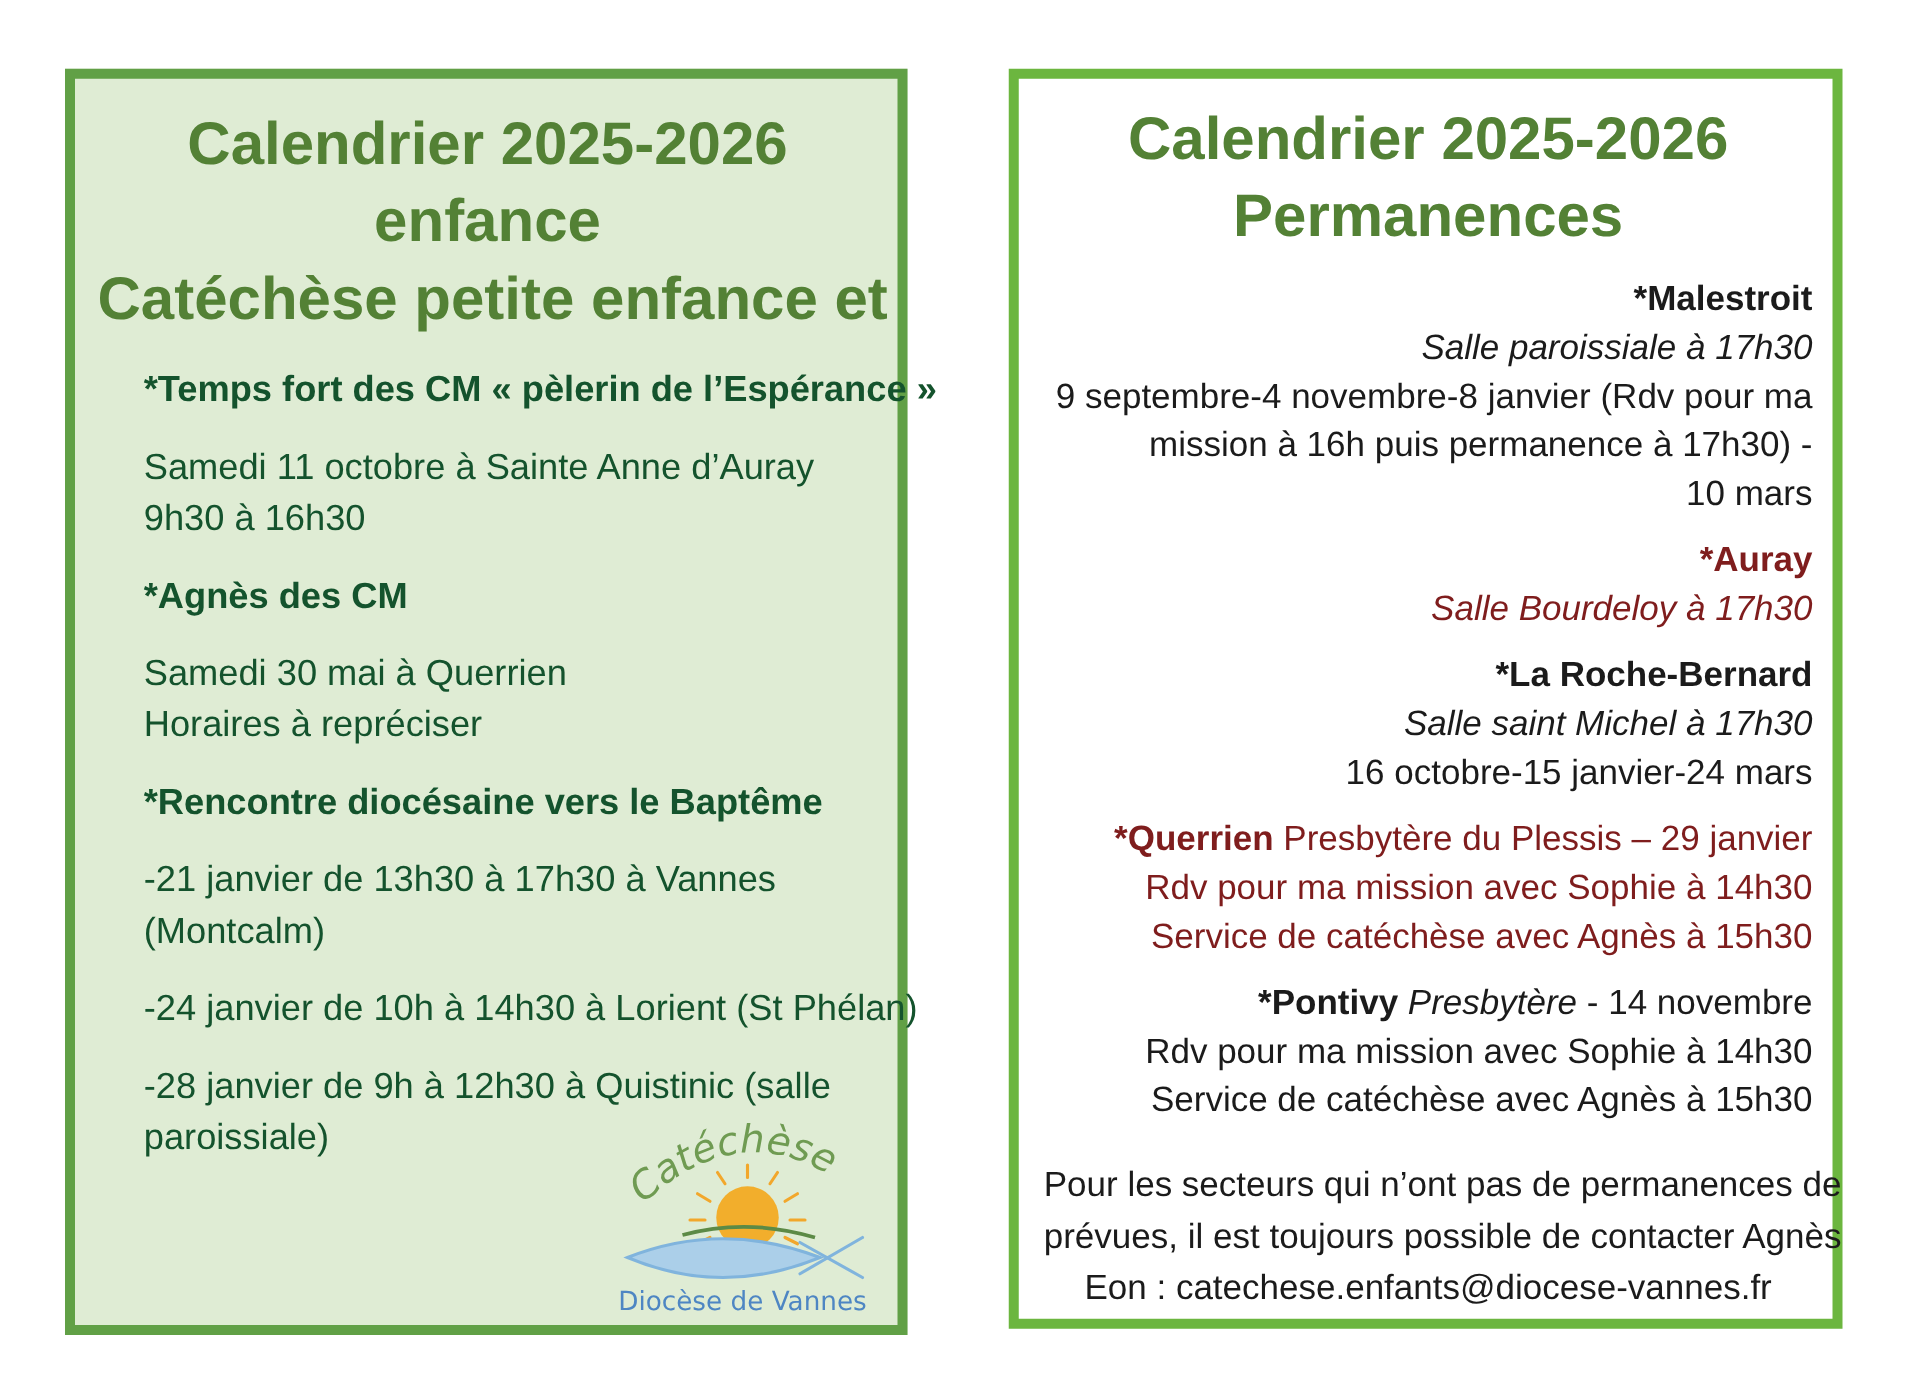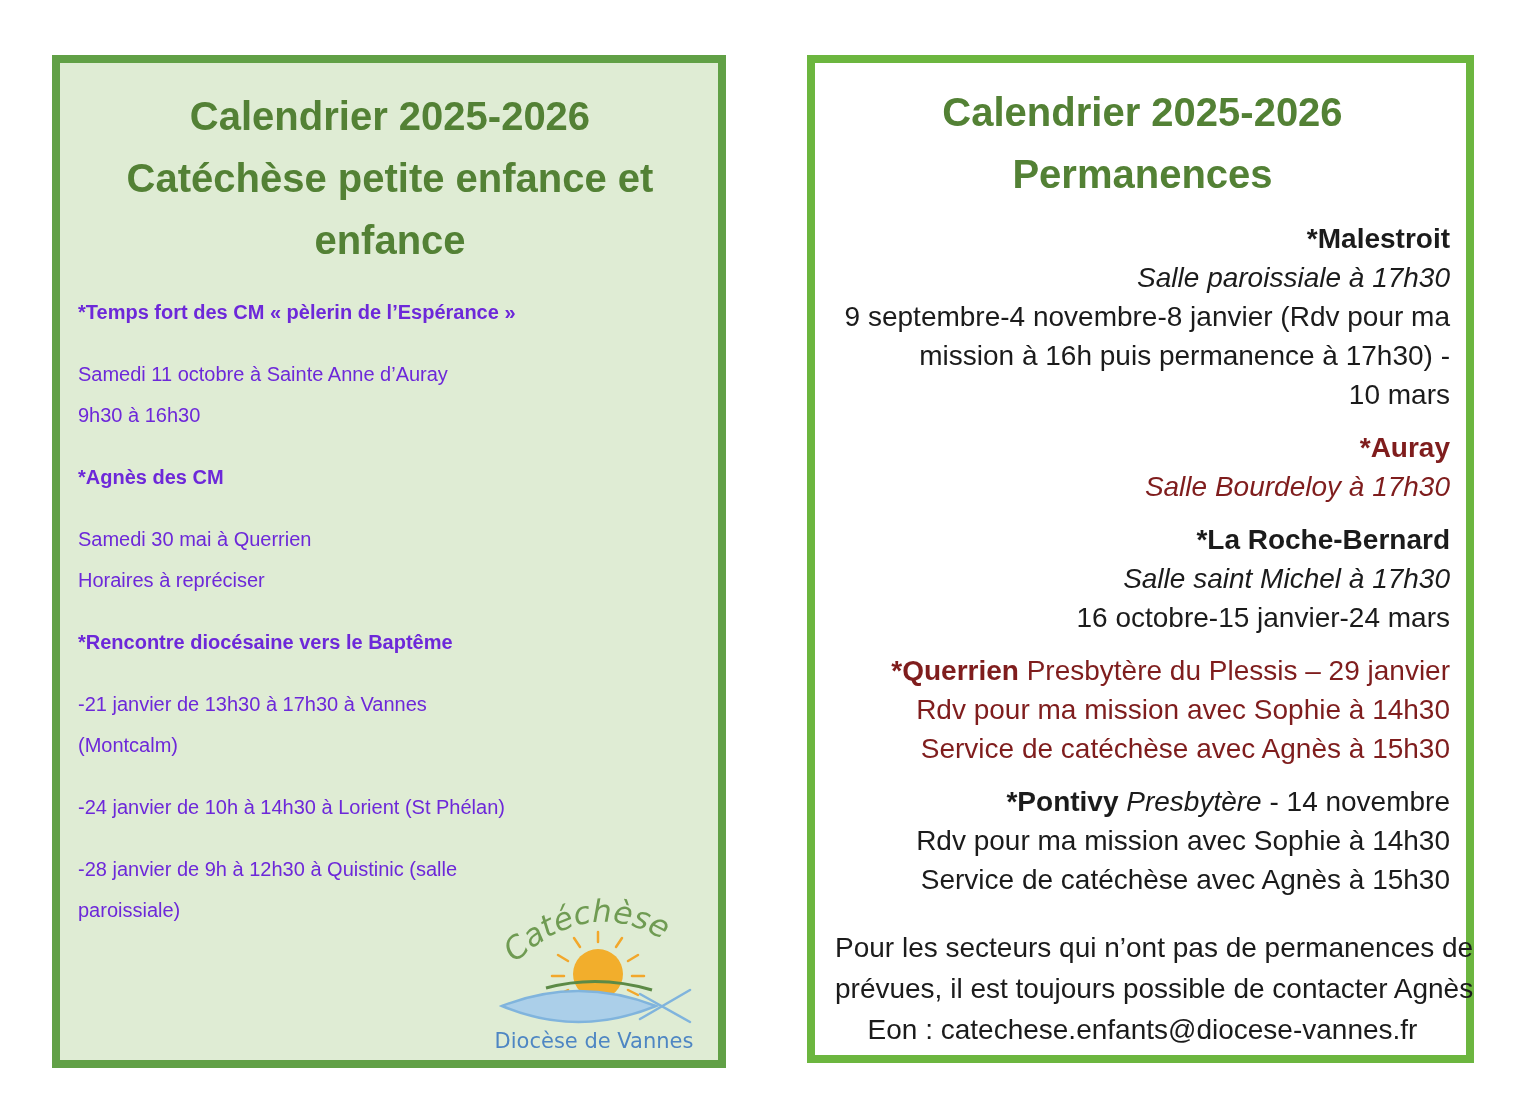--- a/index.html
+++ b/index.html
@@ -25,31 +25,32 @@
     left: 807px; width: 667px; height: 1008px;
     background: #ffffff;
     border: 8px solid #6cb63f;
     padding: 12px 16px 0 20px;
   }
 
   .title {
     text-align: center;
     color: #538135;
     font-weight: bold;
-    font-size: 40px;
+    font-size: 48px;
     line-height: 62px;
     margin-top: 6px;
   }
   .line { white-space: nowrap; }
 
   .body-left {
     margin-top: 16px;
-    color: #6d28d9;
-    font-size: 20px;
+    color: #14532d;
+    font-size: 29px;
     line-height: 41px;
+    margin-left: 37px;
   }
   .body-left .para { margin-top: 21px; }
   .para.bold { font-weight: bold; }
 
   .body-right {
     margin-top: 8px;
     color: #1b1b1b;
     font-size: 28px;
     line-height: 39px;
   }
@@ -74,22 +75,22 @@
   }
 </style>
 </head>
 <body>
 
 <div class="stage">
 
   <div class="panel panel-left">
     <div class="title">
       <div class="line">Calendrier 2025-2026</div>
+      <div class="line">enfance</div>
       <div class="line">Catéchèse petite enfance et</div>
-      <div class="line">enfance</div>
     </div>
 
     <div class="body-left">
       <div class="para bold">
         <div class="line">*Temps fort des CM « pèlerin de l’Espérance »</div>
       </div>
       <div class="para">
         <div class="line">Samedi 11 octobre à Sainte Anne d’Auray</div>
         <div class="line">9h30 à 16h30</div>
       </div>

